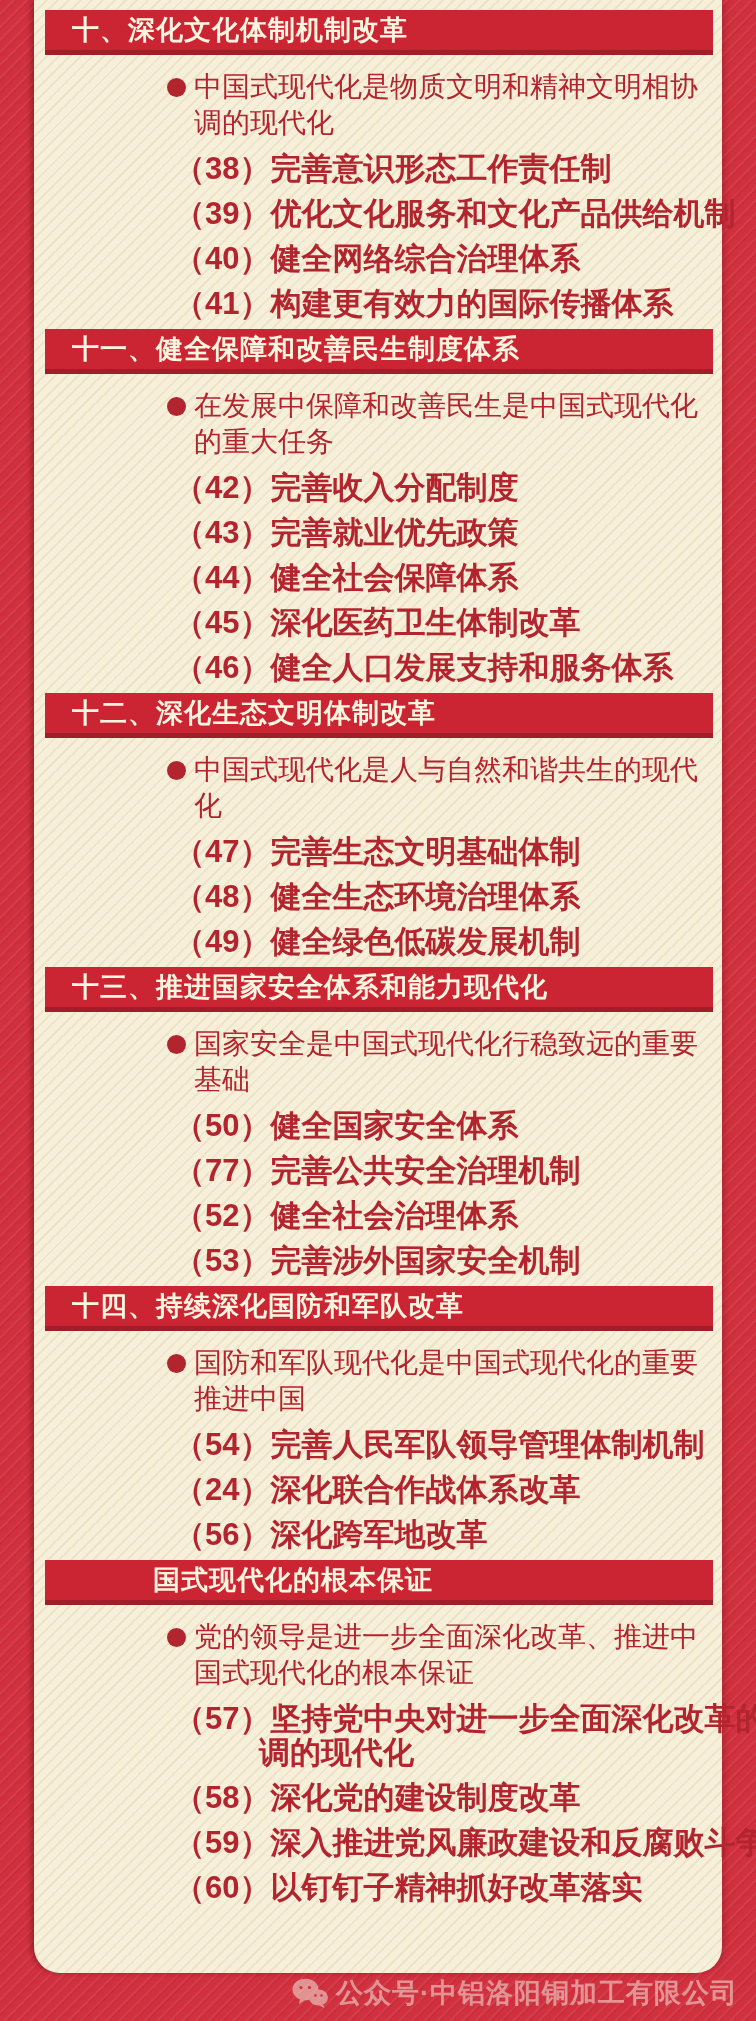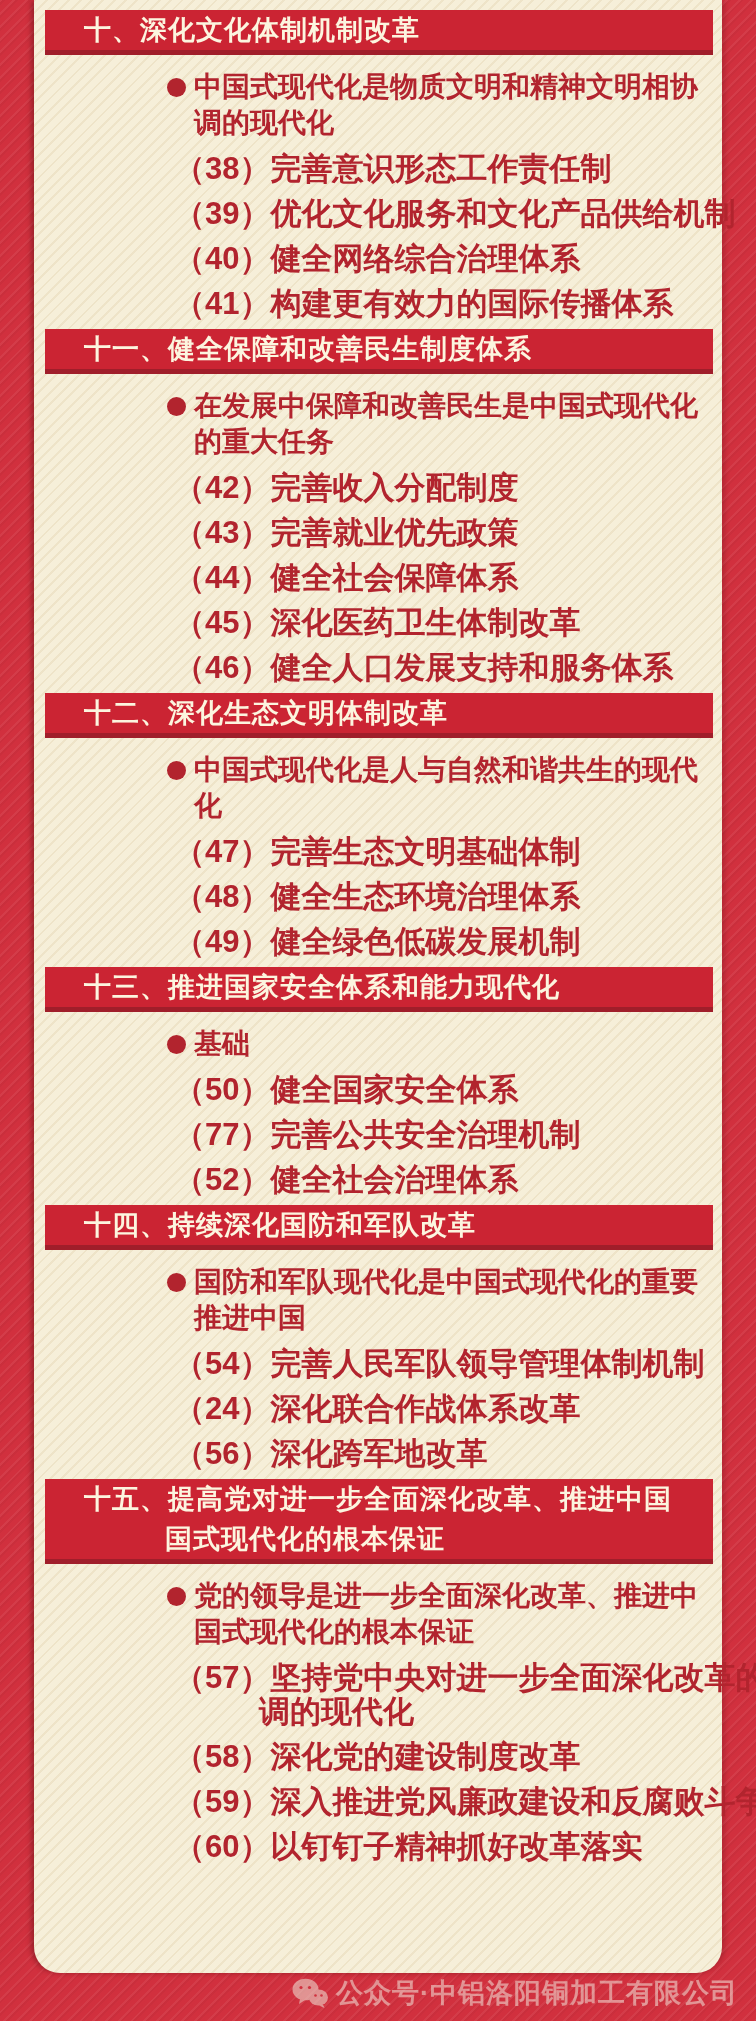--- a/index.html
+++ b/index.html
@@ -16,29 +16,29 @@
     border-radius:0 0 26px 26px;
     padding-top:2px;
     box-shadow:-4px 0 5px -1px rgba(90,15,20,0.45), 4px 0 5px -1px rgba(90,15,20,0.25);
   }
   .bar{
     margin:8px 9px 0 11px;
     background:#cb2433;
     border-bottom:5px solid #a01e2a;
     color:#fcf5df;
     font-size:27px;font-weight:bold;letter-spacing:1px;
-    padding-left:39px;
+    padding-left:27px;
   }
   .bar-line{line-height:40px;white-space:nowrap;}
   .bar-line.l2{padding-left:81px;}
   .para{
     position:relative;
     margin:14px 0 0 133px;
     padding-left:27px;
-    color:#b2242e;font-size:28px;font-weight:bold;
+    color:#b2242e;font-size:28px;font-weight:normal;
   }
   .para-line{line-height:36px;white-space:nowrap;}
   .dot{
     position:absolute;left:0;top:9px;width:19px;height:19px;
     border-radius:50%;background:#b2242e;
   }
   .item{
     margin:11px 0 0 140px;
     color:#b2242e;font-size:31px;font-weight:bold;
   }
@@ -120,30 +120,34 @@
   </div>
   <div class="item">
     <div class="item-line">（49）健全绿色低碳发展机制</div>
   </div>
 
   <div class="bar">
     <div class="bar-line">十三、推进国家安全体系和能力现代化</div>
   </div>
   <div class="para">
     <span class="dot"></span>
+    <div class="para-line">国家安全是中国式现代化行稳致远的重要</div>
     <div class="para-line">基础</div>
   </div>
   <div class="item">
     <div class="item-line">（50）健全国家安全体系</div>
   </div>
   <div class="item">
     <div class="item-line">（77）完善公共安全治理机制</div>
   </div>
   <div class="item">
     <div class="item-line">（52）健全社会治理体系</div>
+  </div>
+  <div class="item">
+    <div class="item-line">（53）完善涉外国家安全机制</div>
   </div>
 
   <div class="bar">
     <div class="bar-line">十四、持续深化国防和军队改革</div>
   </div>
   <div class="para">
     <span class="dot"></span>
     <div class="para-line">国防和军队现代化是中国式现代化的重要</div>
     <div class="para-line">推进中国</div>
   </div>
@@ -151,21 +155,20 @@
     <div class="item-line">（54）完善人民军队领导管理体制机制</div>
   </div>
   <div class="item">
     <div class="item-line">（24）深化联合作战体系改革</div>
   </div>
   <div class="item">
     <div class="item-line">（56）深化跨军地改革</div>
   </div>
 
   <div class="bar">
-    <div class="bar-line">十五、提高党对进一步全面深化改革、推进中国</div>
     <div class="bar-line l2">国式现代化的根本保证</div>
   </div>
   <div class="para">
     <span class="dot"></span>
     <div class="para-line">党的领导是进一步全面深化改革、推进中</div>
     <div class="para-line">国式现代化的根本保证</div>
   </div>
   <div class="item">
     <div class="item-line">（57）坚持党中央对进一步全面深化改革的</div>
     <div class="item-line l2">调的现代化</div>

